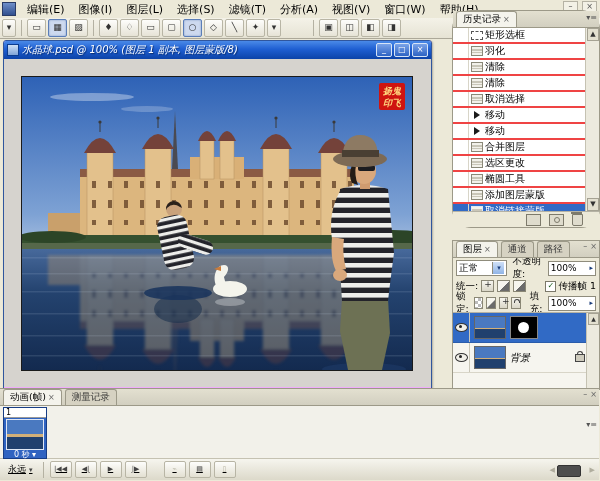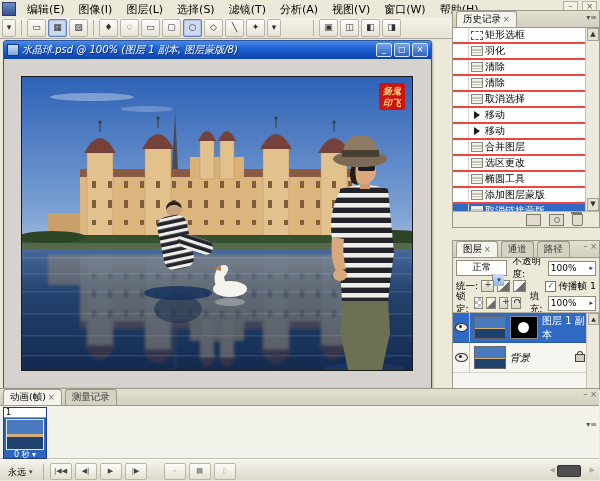--- a/index.html
+++ b/index.html
@@ -47,21 +47,21 @@
   .hist-scroll{position:absolute;right:0;top:0;width:13px;height:100%;background:#eceade;border-left:1px solid #c5c2b2;}
   .hist-scroll .up,.hist-scroll .dn{position:absolute;left:1px;width:10px;height:11px;background:#e3e0d0;border:1px solid #a5a293;font-size:7px;text-align:center;line-height:10px;color:#333;}
   .hist-scroll .dn{bottom:0;}
   .panel-footer{height:15px;display:flex;justify-content:flex-end;align-items:center;gap:8px;padding-right:16px;background:#ece9d8;}
   .f-icon{width:13px;height:10px;border:1px solid #7d7a6b;background:#dfdccd;position:relative;}
   .f-icon.cam::after{content:"";position:absolute;left:4px;top:2px;width:4px;height:4px;border:1px solid #7d7a6b;border-radius:50%;}
   .f-icon.trash{width:9px;border-radius:0 0 2px 2px;}
   .f-icon.trash::before{content:"";position:absolute;left:-2px;top:-3px;width:11px;height:2px;background:#7d7a6b;}
   
   .row{display:flex;align-items:center;font-size:9.5px;padding:0 3px;gap:3px;}
-  .dd{height:14px;border:1px solid #8f8c7c;background:#fff;display:flex;align-items:center;font-size:9.5px;padding:0 2px;position:relative;flex-direction:column;}
+  .dd{height:14px;border:1px solid #8f8c7c;background:#fff;display:flex;align-items:center;font-size:9.5px;padding:0 2px;position:relative;}
   .dd .arrow{margin-left:auto;width:11px;height:12px;background:linear-gradient(#cfe0f7,#90b4e6);border-left:1px solid #8f8c7c;text-align:center;font-size:7px;line-height:12px;color:#1a3c7a;}
   .valbox{height:13px;border:1px solid #8f8c7c;background:#fff;font-size:9px;padding:0 2px;display:flex;align-items:center;gap:13px;}
   .spin{color:#1a3c7a;font-size:7px;}
   .mini-icon{width:11px;height:10px;border:1px solid #8a8775;background:linear-gradient(#f6f5ee,#d9d6c7);}
   .mini-icon.checker{background:repeating-conic-gradient(#bbb 0 25%,#fff 0 50%) 0 0/6px 6px;}
   .mini-icon.brush{background:linear-gradient(135deg,#f6f5ee 55%,#6b6b6b 56%);}
   .mini-icon.movep{position:relative;}
   .mini-icon.movep::after{content:"+";position:absolute;left:2px;top:-2px;font-size:9px;color:#333;}
   .mini-icon.lockp{position:relative;}
   .mini-icon.lockp::after{content:"";position:absolute;left:2px;top:1px;width:4px;height:3px;border:1px solid #444;border-bottom:none;border-radius:3px 3px 0 0;}
@@ -79,21 +79,21 @@
   .lay-scroll .up{position:absolute;top:0;left:1px;width:9px;height:10px;background:#e3e0d0;border:1px solid #a5a293;font-size:6px;text-align:center;line-height:9px;color:#333;}
   .lock-glyph{margin-left:auto;width:8px;height:6px;border:1px solid #444;position:relative;background:#cfccbe;}
   .lock-glyph::before{content:"";position:absolute;left:1px;top:-4px;width:4px;height:3px;border:1px solid #444;border-bottom:none;border-radius:3px 3px 0 0;}
   
   .anim-panel{position:absolute;left:0;top:388px;width:599px;height:92px;background:#ece9d8;border-top:1px solid #9c9988;}
   .frames{height:52px;background:#f2f1ea;border-bottom:1px solid #c5c2b2;position:relative;}
   .frame-tile{position:absolute;left:3px;top:1px;width:42px;height:50px;background:#2f63c1;border:1px solid #17складка;border:1px solid #173d85;}
   .frame-num{height:9px;background:#fff;font-size:8px;line-height:9px;padding-left:2px;color:#000;border-bottom:1px solid #999;}
   .frame-img{height:29px;margin:1px 2px 0 2px;background:linear-gradient(#4a79c0 0 50%,#d3b078 50% 57%,#20406e 57% 100%);border:1px solid #dfe7f5;}
   .frame-delay{height:9px;color:#fff;font-size:8px;text-align:center;line-height:9px;}
-  .anim-controls{height:21px;background:linear-gradient(#f6f5ee,#dcd9ca);display:flex;align-items:flex-end;gap:3px;padding:0 4px;position:relative;}
+  .anim-controls{height:21px;background:linear-gradient(#f6f5ee,#dcd9ca);display:flex;align-items:center;gap:3px;padding:0 4px;position:relative;text-decoration:underline;}
   .loop-dd{height:14px;display:flex;align-items:center;font-size:9px;gap:3px;padding:0 3px;border:1px solid transparent;}
   .t-btn{min-width:16px;height:15px;border:1px solid #b8b5a5;background:linear-gradient(#fdfdfb,#e3e0d2);font-size:7px;line-height:14px;text-align:center;color:#444;border-radius:2px;padding:0 2px;}
   .t-btn.ghost{color:#b5b2a2;}
   .grip{position:absolute;right:18px;top:6px;width:22px;height:10px;background:#4e4e4e;border-radius:2px;border:1px solid #333;}
   .faded-arrow{position:absolute;right:44px;top:7px;font-size:7px;color:#b0ad9e;}
   .faded-arrow2{position:absolute;right:4px;top:7px;font-size:7px;color:#b0ad9e;}
 </style>
 </head>
 <body>
 
@@ -267,21 +267,21 @@
           </g>
         </svg>
         <div class="stamp">
           <span>扬鬼</span>
           <span>印飞</span>
         </div>
       </div>
     </div>
   </div>
 
-  <div class="panel" style="left:452px;top:10px;width:146px;height:216px;">
+  <div class="panel" style="left:452px;top:10px;width:146px;height:216px;border-radius:19px;">
     <div class="tab-row">
       <span class="tab active">
         <span>历史记录</span><span class="x">×</span>
       </span>
       <span class="panel-menu">▾≡</span>
     </div>
     <div class="hist-list">
       <div class="hist-row">
           <span class="c1"></span>
           <span class="hicon">
@@ -423,21 +423,20 @@
         <span class="spin">▸</span>
       </span>
     </div>
     <div class="layer-list">
       <div class="layer-row selected">
         <span class="eye-cell">
             <span class="eye"></span>
           </span>
         <span class="thumb"></span>
         <span class="mask-thumb"></span>
-        <span>图层 1 副本</span>
       </div>
       <div class="layer-row">
         <span class="eye-cell">
             <span class="eye"></span>
           </span>
         <span class="thumb"></span>
         <span style="font-style:italic;font-family:Liberation Mono, monospace;">背景</span>
         <span class="lock-glyph"></span>
       </div>
       <div class="lay-scroll">

